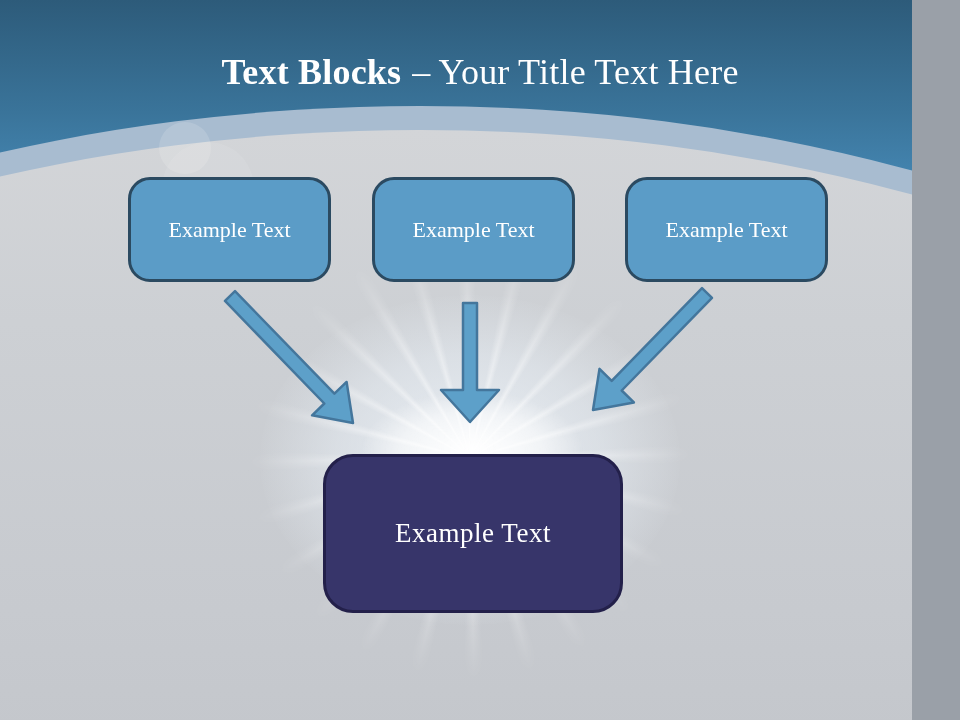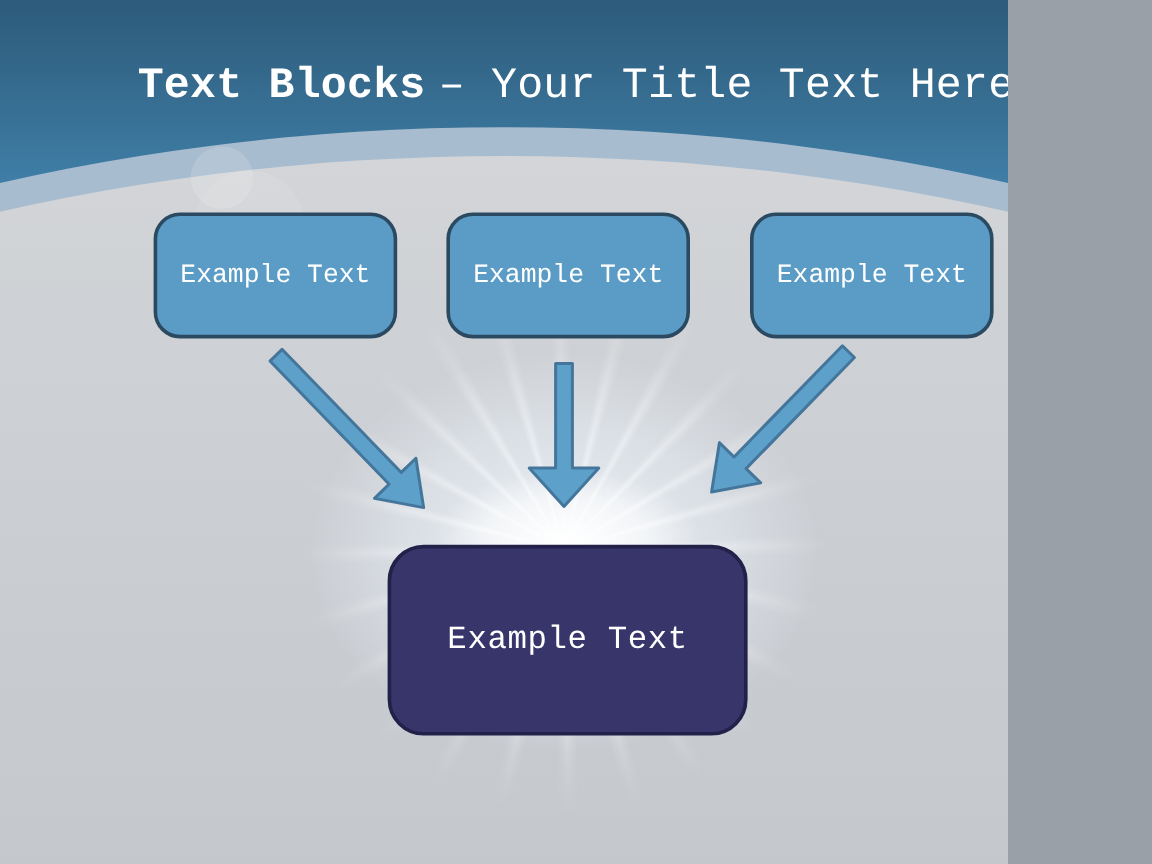--- a/index.html
+++ b/index.html
@@ -1,19 +1,19 @@
 <!DOCTYPE html>
 <html><head>
 <meta charset="utf-8">
 <style>
   html,body{margin:0;padding:0;background:#9aa0a8;}
   .slide{
-    position:relative;width:840px;height:720px;overflow:hidden;
+    position:relative;width:912px;height:720px;overflow:hidden;
     background:#4d7c0f;
-    font-family:Liberation Mono, monospace;
+    font-family:Liberation Serif, serif;
   }
   
   .header-band{
     position:absolute;left:0;top:0;width:960px;height:250px;
     background:linear-gradient(180deg,#2d5b7a 0%,#3a749a 45%,#4e97c8 100%);
   }
   
   .arc-band{
     position:absolute;left:-830px;top:106px;width:2500px;height:1600px;
     border-radius:50%;

